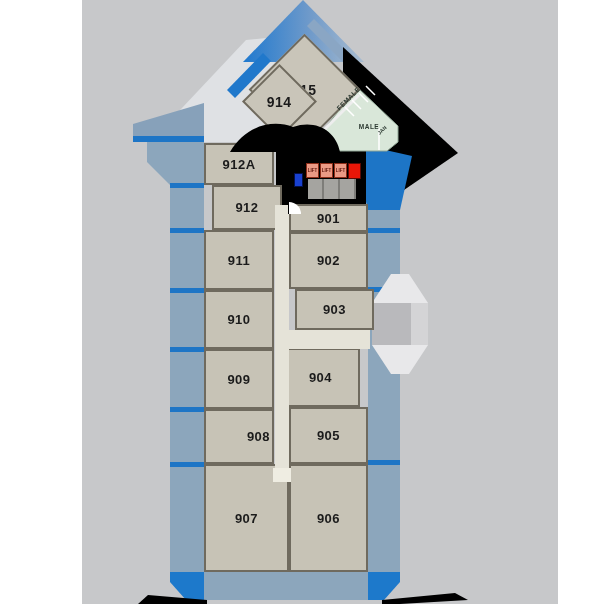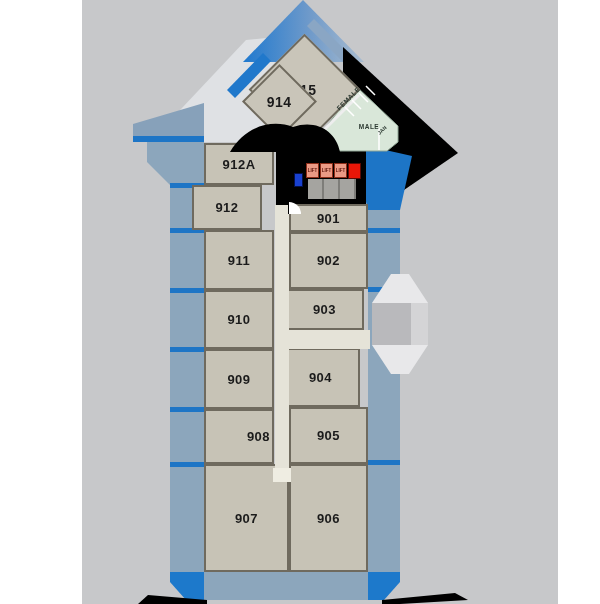--- a/index.html
+++ b/index.html
@@ -84,21 +84,21 @@
     <line x1="345" y1="107" x2="354" y2="116" stroke="#ffffff" stroke-width="1.5"></line>
     <line x1="352" y1="100" x2="361" y2="109" stroke="#ffffff" stroke-width="1.5"></line>
     <line x1="359" y1="93" x2="368" y2="102" stroke="#ffffff" stroke-width="1.5"></line>
     <line x1="366" y1="86" x2="375" y2="95" stroke="#ffffff" stroke-width="1.5"></line>
     <line x1="379" y1="128" x2="379" y2="150" stroke="#ffffff" stroke-width="1.5"></line>
   </svg>
 
   <div class="room" style="left:204px;top:143px;width:70px;height:42px;">
       <span class="lbl">912A</span>
     </div>
-  <div class="room" style="left:192px;top:185px;width:70px;height:45px;">
+  <div class="room" style="left:212px;top:185px;width:70px;height:45px;">
       <span class="lbl">912</span>
     </div>
   <div class="room" style="left:204px;top:230px;width:70px;height:60px;">
       <span class="lbl">911</span>
     </div>
   <div class="room" style="left:204px;top:290px;width:70px;height:59px;">
       <span class="lbl">910</span>
     </div>
   <div class="room" style="left:204px;top:349px;width:70px;height:60px;">
       <span class="lbl">909</span>
@@ -109,21 +109,21 @@
   <div class="room" style="left:204px;top:464px;width:85px;height:108px;text-align:center;">
       <span class="lbl">907</span>
     </div>
 
   <div class="room" style="left:289px;top:204px;width:79px;height:28px;">
       <span class="lbl">901</span>
     </div>
   <div class="room" style="left:289px;top:232px;width:79px;height:57px;">
       <span class="lbl">902</span>
     </div>
-  <div class="room" style="left:285px;top:289px;width:79px;height:41px;">
+  <div class="room" style="left:295px;top:289px;width:79px;height:41px;">
       <span class="lbl">903</span>
     </div>
   <div class="room" style="left:281px;top:348px;width:79px;height:59px;">
       <span class="lbl">904</span>
     </div>
   <div class="room" style="left:289px;top:407px;width:79px;height:57px;">
       <span class="lbl">905</span>
     </div>
   <div class="room" style="left:289px;top:464px;width:79px;height:108px;">
       <span class="lbl">906</span>

